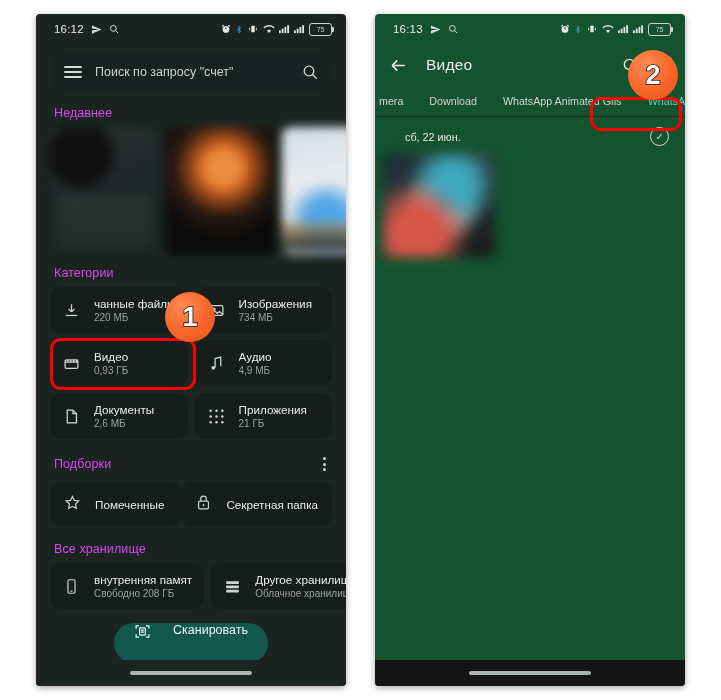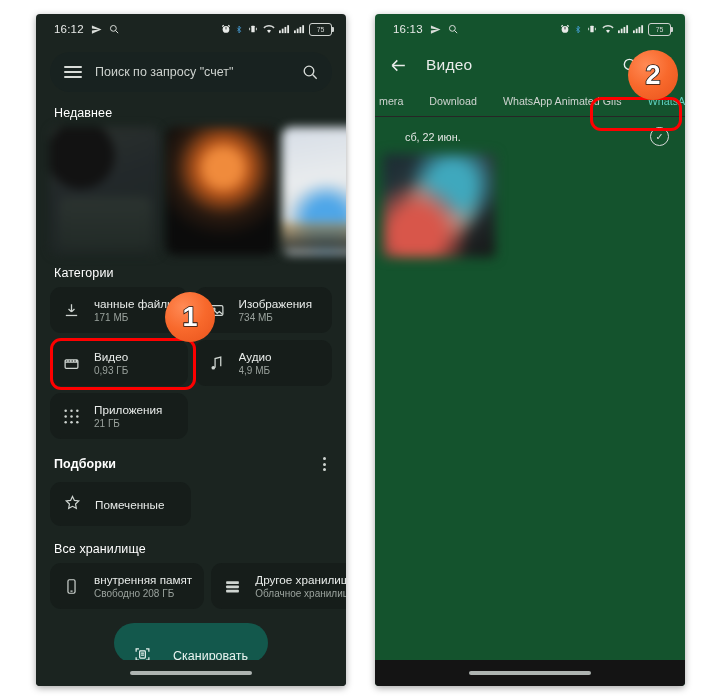--- a/index.html
+++ b/index.html
@@ -40,23 +40,23 @@
   .searchbar{
     margin:8px 14px 0 14px;height:40px;background:#182220;
     border-radius:22px;display:flex;align-items:center;padding:0 14px;
     box-sizing:border-box;gap:13px;
   }
   .hamburger{width:18px;display:flex;flex-direction:column;gap:3.5px;}
   .hamburger i{display:block;height:1.7px;background:#d8dcd8;border-radius:2px;}
   .search-ph{flex:1;color:#cdd2ce;font-size:12.5px;white-space:nowrap;}
 
   .sec-title{
-    color:#ffffff;font-size:12.5px;margin:14px 0 7px 18px;letter-spacing:.1px;
-  }
-  .sec-title-row{display:flex;align-items:center;margin:14px 18px 7px 18px;font-weight:bold;}
+    color:#d946ef;font-size:12.5px;margin:14px 0 7px 18px;letter-spacing:.1px;
+  }
+  .sec-title-row{display:flex;align-items:center;margin:14px 18px 7px 18px;}
   .sec-title-row .sec-title{margin:0;flex:1;}
   .kebab{display:flex;flex-direction:column;gap:2.5px;padding:4px 2px;}
   .kebab i{width:3px;height:3px;border-radius:50%;background:#cfd4d0;display:block;}
 
   .recent-strip{display:flex;gap:6px;padding:0 0 0 14px;height:128px;}
   .thumb{width:110px;border-radius:9px;overflow:hidden;position:relative;flex:none;
          filter:blur(5px);}
   .thumb.t1{background:
       radial-gradient(circle at 28% 22%,#121212 0 26%,rgba(0,0,0,0) 27%),
       linear-gradient(160deg,#2c322e 0%,#22282a 45%,#1e2623 100%);}
@@ -83,21 +83,21 @@
 
   .grid2{display:grid;grid-template-columns:1fr 1fr;gap:0;padding:0 14px;}
   .cell2{
     background:#161d1a;border-radius:11px;height:44px;display:flex;align-items:center;
     padding:0 14px;box-sizing:border-box;gap:14px;
   }
   .cell2 .t{color:#e9ecea;font-size:11.7px;white-space:nowrap;}
 
   .scanwrap{display:flex;justify-content:center;margin-top:14px;}
   .scanbtn{
-    background:#13584c;border-radius:22px;height:40px;display:flex;align-items:flex-end;
+    background:#13584c;border-radius:22px;height:40px;display:flex;align-items:flex-start;
     gap:22px;padding:0 20px;color:#e9f3f0;font-size:12.5px;
   }
 
   .homebar-zone{position:absolute;left:0;right:0;bottom:0;height:26px;
     display:flex;align-items:center;justify-content:center;}
   .homebar{width:122px;height:3.5px;border-radius:3px;background:#aeb4b1;}
   #phone-left .homebar-zone{background:#1b2420;}
   #phone-right .homebar-zone{background:#141414;}
 
   
@@ -211,21 +211,21 @@
 
       <div class="cell">
         <span class="ico">
             <svg width="17" height="17" viewBox="0 0 24 24" fill="none" stroke="#cfd5d1" stroke-width="1.8">
               <path d="M12 3v11m0 0l-4.2-4.2M12 14l4.2-4.2"></path>
               <path d="M4 19h16"></path>
             </svg>
           </span>
         <span class="txt">
           <span class="t">чанные файлы</span>
-          <span class="s">171 МБ</span>
+          <span class="s">220 МБ</span>
         </span>
       </div>
 
       <div class="cell">
         <span class="ico">
             <svg width="17" height="17" viewBox="0 0 24 24" fill="none" stroke="#cfd5d1" stroke-width="1.8">
               <rect x="3" y="5" width="18" height="14" rx="2"></rect>
               <circle cx="8.5" cy="10" r="1.4"></circle>
               <path d="M4 17l5-5 4 4 3-2.5 4 3.5"></path>
             </svg>
@@ -255,20 +255,32 @@
               <path d="M10 18V5l8-2v13"></path>
               <circle cx="7.5" cy="18" r="2.6" fill="#cfd5d1" stroke="none"></circle>
             </svg>
           </span>
         <span class="txt">
           <span class="t">Аудио</span>
           <span class="s">4,9 МБ</span>
         </span>
       </div>
 
+      <div class="cell">
+        <span class="ico">
+            <svg width="17" height="17" viewBox="0 0 24 24" fill="none" stroke="#cfd5d1" stroke-width="1.8">
+              <path d="M6 3h8l5 5v13H6z"></path>
+              <path d="M14 3v5h5"></path>
+            </svg>
+          </span>
+        <span class="txt">
+          <span class="t">Документы</span>
+          <span class="s">2,6 МБ</span>
+        </span>
+      </div>
 
       <div class="cell">
         <span class="ico">
             <svg width="15" height="15" viewBox="0 0 18 18" fill="#cfd5d1">
               <circle cx="2" cy="2" r="1.5"></circle>
               <circle cx="9" cy="2" r="1.5"></circle>
               <circle cx="16" cy="2" r="1.5"></circle>
               <circle cx="2" cy="9" r="1.5"></circle>
               <circle cx="9" cy="9" r="1.5"></circle>
               <circle cx="16" cy="9" r="1.5"></circle>
@@ -291,20 +303,28 @@
           <i></i>
           <i></i>
         </span>
     </div>
     <div class="grid2">
       <div class="cell2">
         <span class="ico"><svg width="17" height="17" viewBox="0 0 24 24" fill="none" stroke="#cfd5d1" stroke-width="1.7">
               <path d="M12 3.5l2.7 5.6 6.1.8-4.5 4.3 1.1 6.1L12 17.4 6.6 20.3l1.1-6.1L3.2 9.9l6.1-.8z"></path>
             </svg></span>
         <span class="t">Помеченные</span>
+      </div>
+      <div class="cell2">
+        <span class="ico"><svg width="17" height="17" viewBox="0 0 24 24" fill="none" stroke="#cfd5d1" stroke-width="1.7">
+              <rect x="5" y="10" width="14" height="11" rx="2"></rect>
+              <path d="M8 10V7a4 4 0 018 0v3"></path>
+              <circle cx="12" cy="15.5" r="1.3" fill="#cfd5d1" stroke="none"></circle>
+            </svg></span>
+        <span class="t">Секретная папка</span>
       </div>
     </div>
 
     <div class="sec-title" style="margin-top:16px">Все хранилище</div>
     <div class="grid">
       <div class="cell">
         <span class="ico">
             <svg width="17" height="17" viewBox="0 0 24 24" fill="none" stroke="#cfd5d1" stroke-width="1.7">
               <rect x="7" y="2.5" width="10" height="19" rx="2"></rect>
               <line x1="10.5" y1="18.6" x2="13.5" y2="18.6"></line>

